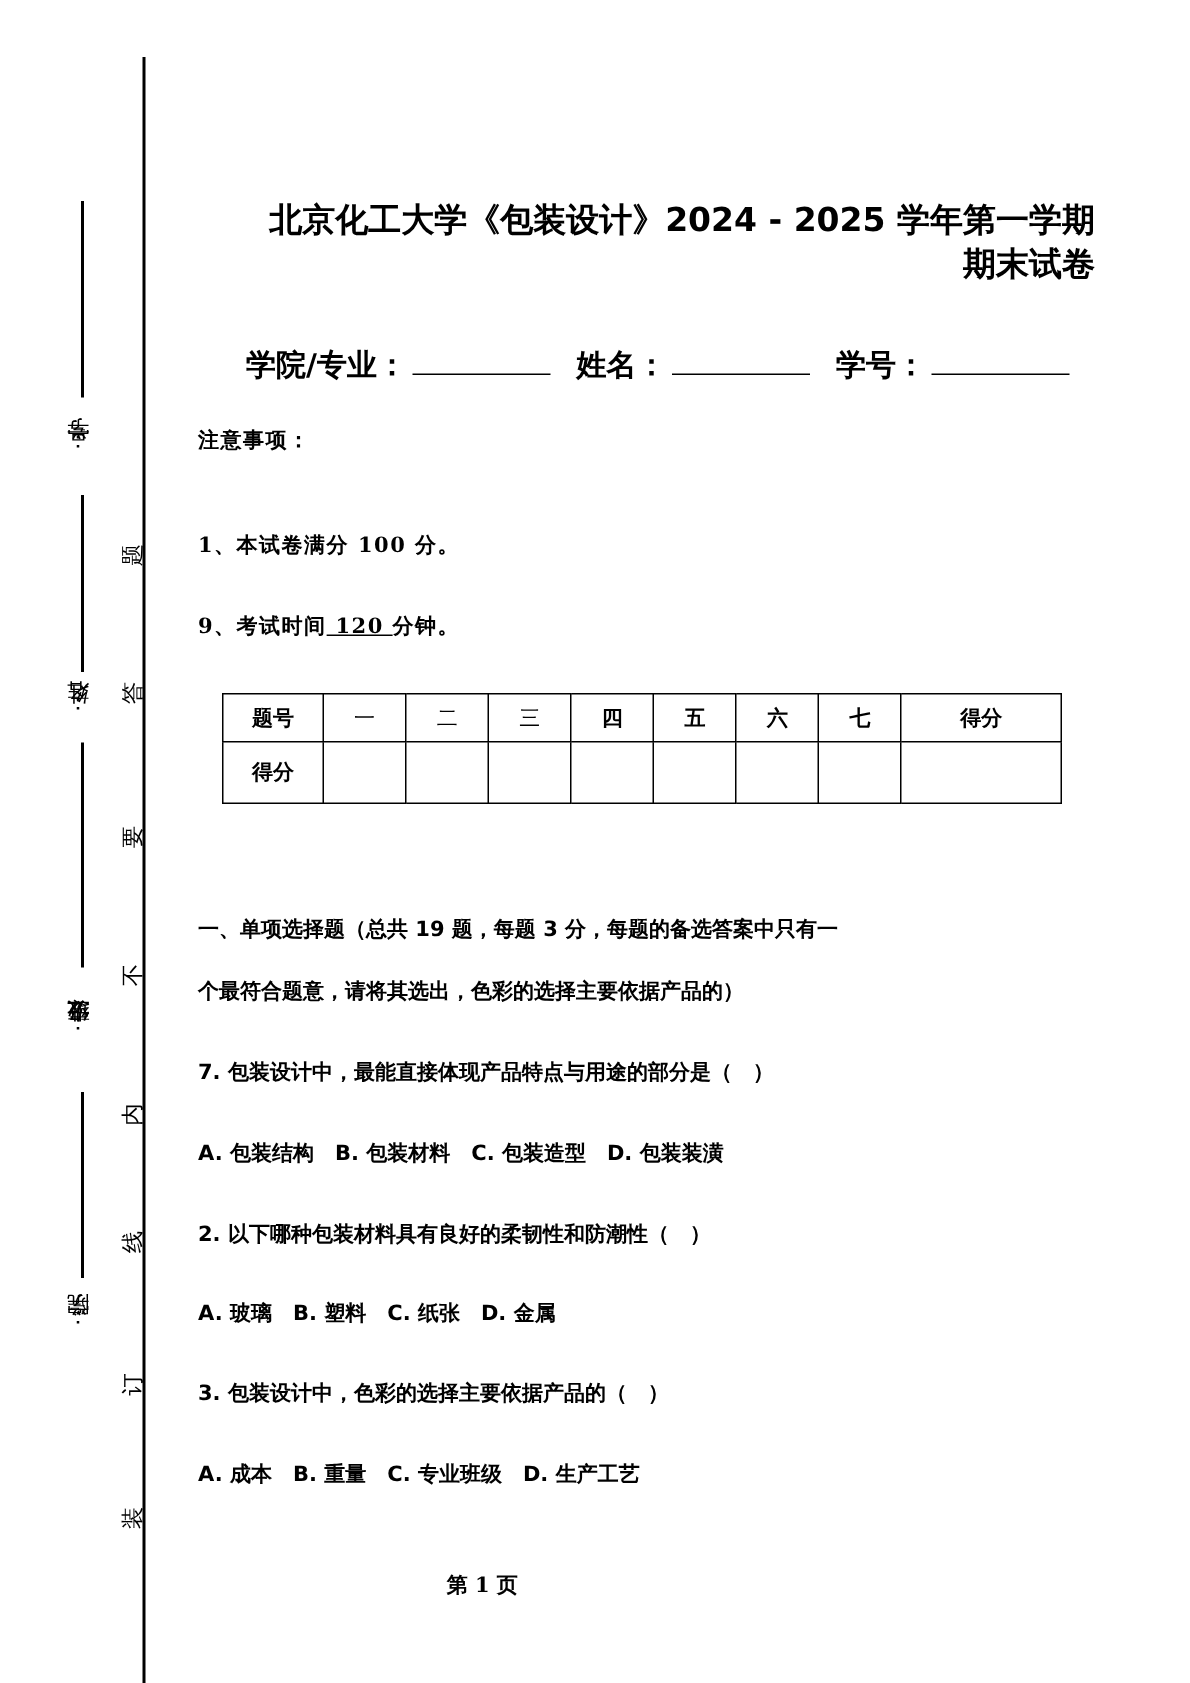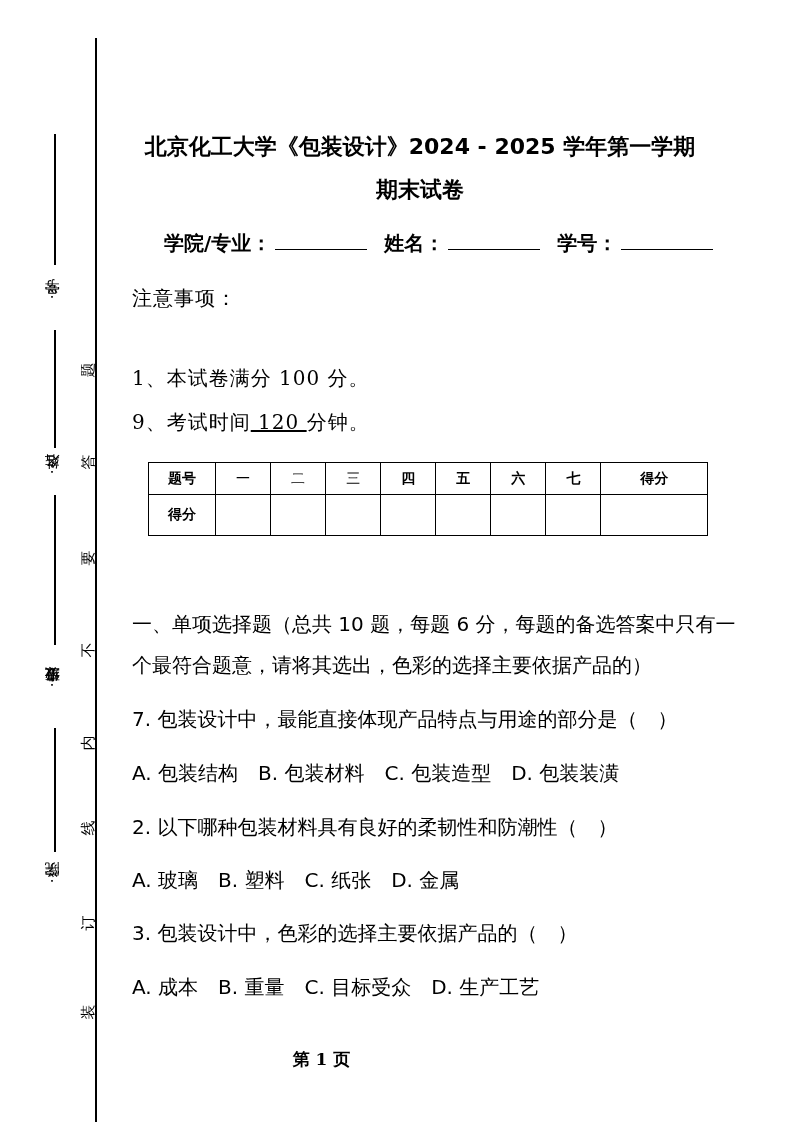--- a/index.html
+++ b/index.html
@@ -7,40 +7,40 @@
          font-family: "DejaVu Serif", "Liberation Serif", serif; color: #000; }
 
   
   .bind-line { position: absolute; left: 95px; top: 38px; width: 2px; height: 1084px; background: #000; }
   .seg { position: absolute; left: 54px; width: 1.5px; background: #000; }
   .vlabel { position: absolute; left: 32px; width: 40px; writing-mode: vertical-rl; transform: rotate(180deg);
             font-family: "DejaVu Sans", "Liberation Sans", sans-serif; font-size: 15px; line-height: 40px; text-align: center; }
   .vchar { position: absolute; left: 78px; width: 20px; font-size: 15px; line-height: 20px; text-align: center;
            font-family: "DejaVu Sans", "Liberation Sans", sans-serif; transform: rotate(-90deg); }
 
-  .title { position: absolute; left: 110px; width: 620px; text-align: center; font-weight: bold;
+  .title { position: absolute; left: 110px; width: 620px; text-align: right; font-weight: bold;
            font-family: "DejaVu Sans", "Liberation Sans", sans-serif; font-size: 22px; }
   .info { position: absolute; top: 230px; left: 164px; font-weight: bold; font-size: 20px;
           font-family: "DejaVu Sans", "Liberation Sans", sans-serif; white-space: nowrap; }
   .info .blank { display: inline-block; width: 92px; border-bottom: 1.5px solid #000; height: 14px; margin: 0 10px 0 4px; vertical-align: baseline; }
 
-  .text { position: absolute; left: 132px; font-size: 20px; white-space: nowrap; letter-spacing: 1px; }
+  .text { position: absolute; left: 132px; font-size: 14px; white-space: nowrap; letter-spacing: 1px; font-weight: bold; }
   .sans { font-family: "DejaVu Sans", "Liberation Sans", sans-serif; letter-spacing: 0; }
   .uline { text-decoration: underline; }
 
   table.score { position: absolute; left: 148px; top: 462px; border-collapse: collapse; width: 560px;
                 font-family: "DejaVu Sans", "Liberation Sans", sans-serif; font-size: 14px; font-weight: bold; }
   table.score td { border: 1.2px solid #000; text-align: center; padding: 0; }
   table.score tr.r0 td { height: 31px; }
   table.score tr.r1 td { height: 40px; }
   table.score tr.r2 td { height: 49px; }
   table.score td.h { font-weight: normal; }
   table.score td.h.b { font-weight: bold; }
 
-  .footer { position: absolute; top: 1048px; left: 0; width: 643px; text-align: center; font-weight: bold; font-size: 17px; }
+  .footer { position: absolute; top: 1048px; left: 0; width: 643px; text-align: center; font-weight: bold; font-size: 14px; }
 </style>
 </head>
 <body>
 
 <div class="bind-line"></div>
 
 <div class="seg" style="top:134px;height:131px"></div>
 <div class="seg" style="top:330px;height:118px"></div>
 <div class="seg" style="top:495px;height:150px"></div>
 <div class="seg" style="top:728px;height:124px"></div>
@@ -53,30 +53,30 @@
 <div class="vchar" style="top:360px">题</div>
 <div class="vchar" style="top:452px">答</div>
 <div class="vchar" style="top:548px">要</div>
 <div class="vchar" style="top:640px">不</div>
 <div class="vchar" style="top:733px">内</div>
 <div class="vchar" style="top:818px">线</div>
 <div class="vchar" style="top:913px">订</div>
 <div class="vchar" style="top:1002px">装</div>
 
 <div class="title" style="top:132px">北京化工大学《包装设计》2024 - 2025 学年第一学期</div>
-<div class="title" style="top:175px">期末试卷</div>
+<div class="title" style="top:161px">期末试卷</div>
 
 <div class="info">
   <span>学院/专业：</span><span class="blank"></span>
   <span>姓名：</span><span class="blank"></span>
   <span>学号：</span><span class="blank"></span>
 </div>
 
 <div class="text" style="top:285px">注意事项：</div>
-<div class="text" style="top:365px">1、本试卷满分 100 分。</div>
+<div class="text" style="top:355px">1、本试卷满分 100 分。</div>
 <div class="text" style="top:409px"><span>9、考试时间</span><span class="uline"> 120 </span><span>分钟。</span></div>
 
 <table class="score">
   <tbody>
       <tr class="r0">
     <td class="h b" style="width:66px">题号</td>
     <td class="h">一</td>
     <td class="h">二</td>
     <td class="h">三</td>
     <td class="h b">四</td>
@@ -92,25 +92,25 @@
     <td></td>
     <td></td>
     <td></td>
     <td></td>
     <td></td>
     <td></td>
   </tr>
 </tbody>
   </table>
 
-<div class="text sans" style="top:611px">一、单项选择题（总共 10 题，每题 6 分，每题的备选答案中只有一</div>
+<div class="text sans" style="top:611px">一、单项选择题（总共 19 题，每题 3 分，每题的备选答案中只有一</div>
 <div class="text sans" style="top:652px">个最符合题意，请将其选出，色彩的选择主要依据产品的）</div>
 
 <div class="text sans" style="top:706px">7. 包装设计中，最能直接体现产品特点与用途的部分是（　）</div>
 <div class="text sans" style="top:760px">A. 包装结构　B. 包装材料　C. 包装造型　D. 包装装潢</div>
 
 <div class="text sans" style="top:814px">2. 以下哪种包装材料具有良好的柔韧性和防潮性（　）</div>
 <div class="text sans" style="top:867px">A. 玻璃　B. 塑料　C. 纸张　D. 金属</div>
 
 <div class="text sans" style="top:920px">3. 包装设计中，色彩的选择主要依据产品的（　）</div>
-<div class="text sans" style="top:974px">A. 成本　B. 重量　C. 目标受众　D. 生产工艺</div>
+<div class="text sans" style="top:974px">A. 成本　B. 重量　C. 专业班级　D. 生产工艺</div>
 
 <div class="footer">第 1 页</div>
 
 </body></html>

